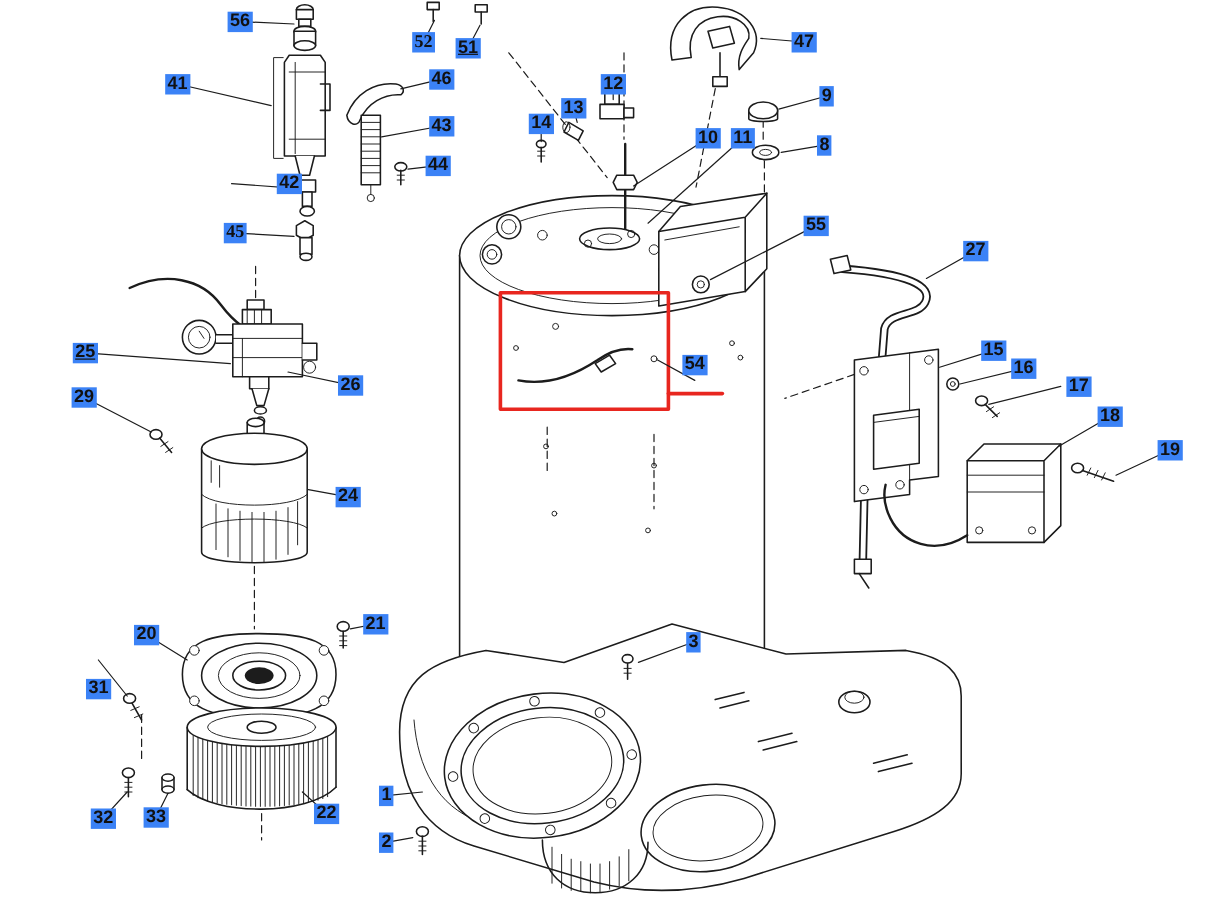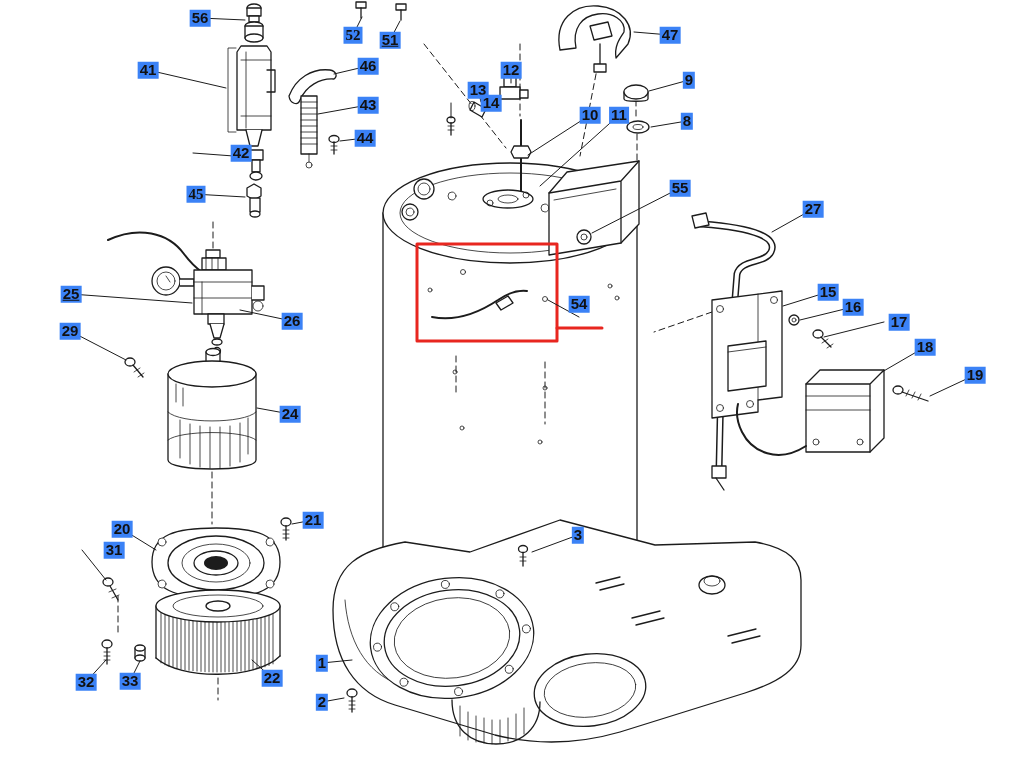--- a/index.html
+++ b/index.html
@@ -423,35 +423,35 @@
   <div style="position:absolute;left:0;top:0;width:1024px;height:768px;">
       <span class="part-label" style="left: 322px; top: 663px;">1</span>
       <span class="part-label" style="left: 322px; top: 702px;">2</span>
       <span class="part-label" style="left: 578px; top: 535px;">3</span>
       <span class="part-label" style="left: 687px; top: 121px;">8</span>
       <span class="part-label" style="left: 689px; top: 80px;">9</span>
       <span class="part-label" style="left: 590px; top: 115px;">10</span>
       <span class="part-label" style="left: 619px; top: 115px;">11</span>
       <span class="part-label" style="left: 511px; top: 70px;">12</span>
       <span class="part-label" style="left: 478px; top: 90px;">13</span>
-      <span class="part-label" style="left: 451px; top: 103px; margin-left: 40px;">14</span>
+      <span class="part-label" style="left: 451px; top: 103px;">14</span>
       <span class="part-label" style="left: 828px; top: 292px;">15</span>
       <span class="part-label" style="left: 853px; top: 307px;">16</span>
       <span class="part-label" style="left: 884px; top: 322px; margin-left: 15px;">17</span>
       <span class="part-label" style="left: 925px; top: 347px;">18</span>
       <span class="part-label" style="left: 975px; top: 375px;">19</span>
       <span class="part-label" style="left: 122px; top: 529px;">20</span>
       <span class="part-label" style="left: 313px; top: 520px;">21</span>
       <span class="part-label" style="left: 272px; top: 678px;">22</span>
       <span class="part-label" style="left: 290px; top: 414px;">24</span>
       <span class="part-label" style="left: 71px; top: 294px; text-decoration: underline;">25</span>
       <span class="part-label" style="left: 292px; top: 321px;">26</span>
       <span class="part-label" style="left: 813px; top: 209px;">27</span>
       <span class="part-label" style="left: 70px; top: 331px;">29</span>
-      <span class="part-label" style="left: 82px; top: 550px; margin-left: 32px;">31</span>
+      <span class="part-label" style="left: 82px; top: 574px;">31</span>
       <span class="part-label" style="left: 86px; top: 682px;">32</span>
       <span class="part-label" style="left: 130px; top: 681px; text-align: center;">33</span>
       <span class="part-label" style="left: 148px; top: 70px;">41</span>
       <span class="part-label" style="left: 193px; top: 153px; margin-left: 48px;">42</span>
       <span class="part-label" style="left: 368px; top: 105px;">43</span>
       <span class="part-label" style="left: 365px; top: 138px;">44</span>
       <span class="part-label" style="left: 196px; top: 194px; font-family: Liberation Serif, serif;">45</span>
       <span class="part-label" style="left: 368px; top: 66px;">46</span>
       <span class="part-label" style="left: 670px; top: 35px;">47</span>
       <span class="part-label" style="left: 390px; top: 40px; text-decoration: underline;">51</span>

